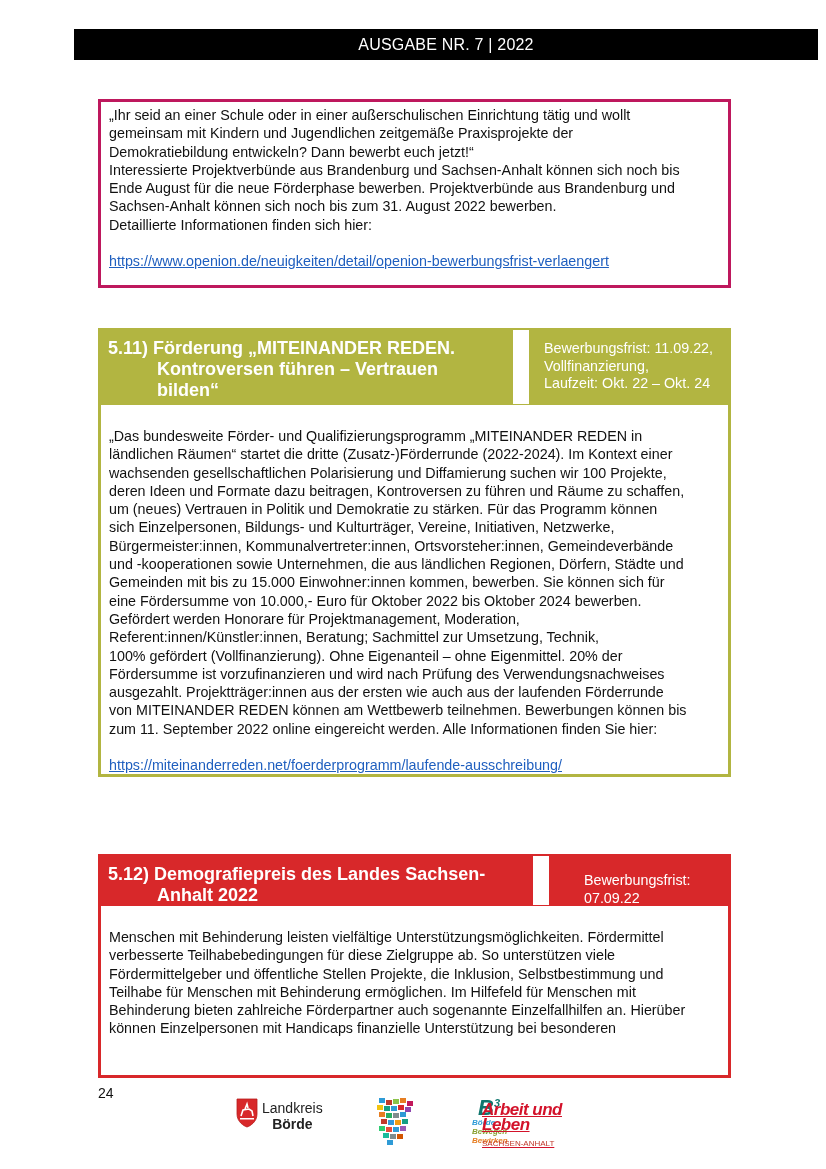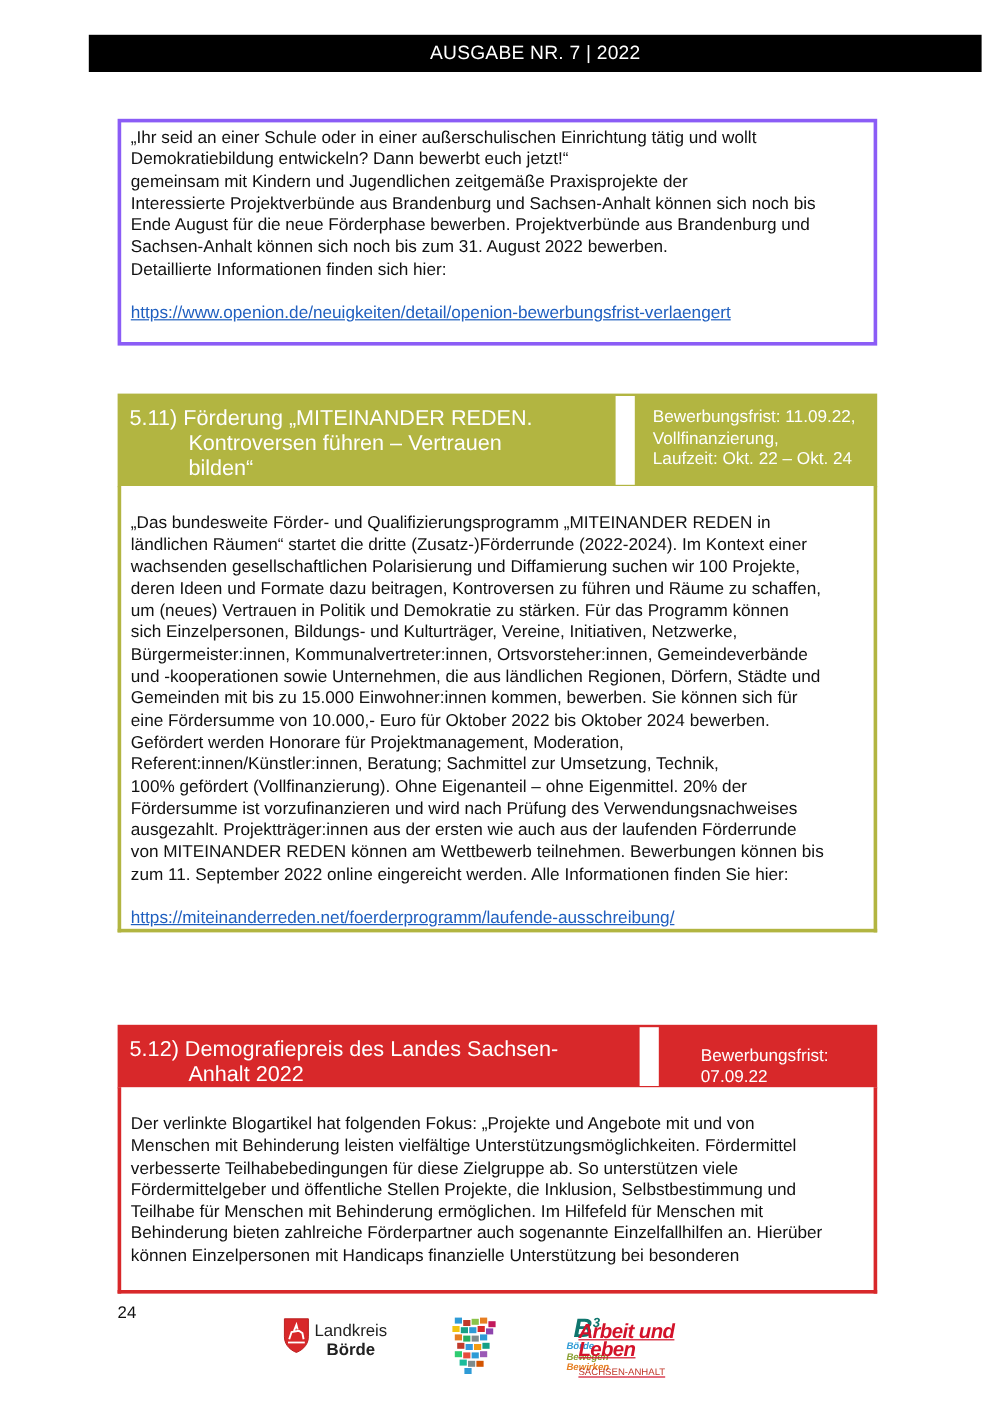--- a/index.html
+++ b/index.html
@@ -5,24 +5,24 @@
   html, body { margin: 0; padding: 0; background: #ffffff; }
   body { width: 826px; height: 1169px; position: relative; overflow: hidden;
          font-family: "Liberation Sans", sans-serif; color: #111; }
   .topbar { position: absolute; left: 74px; top: 29px; width: 744px; height: 31px;
             background: #000; color: #fff; text-align: center; font-size: 16px;
             line-height: 31px; letter-spacing: 0.2px; }
   .box { position: absolute; left: 98px; width: 633px; box-sizing: border-box; background: #fff; }
   .box .body { padding: 0 8px; font-size: 14.3px; line-height: 18.3px; }
   .box .body p { margin: 0; }
   .link { color: #1f5fbf; text-decoration: underline; cursor: pointer; }
-  .orange { top: 99px; height: 189px; border: 3px solid #8b5cf6; }
+  .orange { top: 99px; height: 189px; border: 3px solid #be185d; }
   .orange .body { padding-top: 4px; }
   .hdr { position: absolute; left: 98px; width: 633px; box-sizing: border-box; display: flex; }
-  .hdr .title { flex: 0 0 412px; color: #fff; font-weight: normal; font-size: 18px;
+  .hdr .title { flex: 0 0 412px; color: #fff; font-weight: bold; font-size: 18px;
                 line-height: 21px; padding: 10px 10px 0 10px; box-sizing: border-box; }
   .hdr .title .num { display: inline-block; }
   .hdr .title .indent { padding-left: 49px; display: block; }
   .hdr .gap { flex: 0 0 16px; background: #fff; margin: 2px 3px; }
   .hdr .meta { flex: 1; color: #fff; font-size: 14.3px; line-height: 17.5px;
                padding: 12px 8px 0 12px; box-sizing: border-box; }
   .olive { background: #b2b541; }
   .red { background: #d8282a; gap: 20px; }
   .box-olive { top: 405px; height: 372px; border: 3px solid #b2b541; border-top: none; }
   .box-olive .body { padding-top: 22px; }
@@ -41,22 +41,22 @@
 </head>
 <body>
 
 <div class="topbar">
   <span>AUSGABE NR. 7 | 2022</span>
 </div>
 
 <div class="box orange">
   <div class="body" id="intro-body">
     <p>„Ihr seid an einer Schule oder in einer außerschulischen Einrichtung tätig und wollt</p>
+    <p>gemeinsam mit Kindern und Jugendlichen zeitgemäße Praxisprojekte der</p>
     <p>Demokratiebildung entwickeln? Dann bewerbt euch jetzt!“</p>
-    <p>gemeinsam mit Kindern und Jugendlichen zeitgemäße Praxisprojekte der</p>
     <p>Interessierte Projektverbünde aus Brandenburg und Sachsen-Anhalt können sich noch bis</p>
     <p>Ende August für die neue Förderphase bewerben. Projektverbünde aus Brandenburg und</p>
     <p>Sachsen-Anhalt können sich noch bis zum 31. August 2022 bewerben.</p>
     <p>Detaillierte Informationen finden sich hier:</p>
     <p style="height:18px"></p>
     <p><a class="link">https://www.openion.de/neuigkeiten/detail/openion-bewerbungsfrist-verlaengert</a></p>
   </div>
 </div>
 
 <div class="hdr olive" style="top:328px;height:78px;">
@@ -103,21 +103,20 @@
     <span>Demografiepreis des Landes Sachsen-</span>
     <span class="indent">Anhalt 2022</span>
   </div>
   <div class="gap"></div>
   <div class="meta" style="padding-top:18px;">
     <div>Bewerbungsfrist: 07.09.22</div>
   </div>
 </div>
 <div class="box box-red">
   <div class="body">
-    <p>Der verlinkte Blogartikel hat folgenden Fokus: „Projekte und Angebote mit und von</p>
     <p>Menschen mit Behinderung leisten vielfältige Unterstützungsmöglichkeiten. Fördermittel</p>
     <p>verbesserte Teilhabebedingungen für diese Zielgruppe ab. So unterstützen viele</p>
     <p>Fördermittelgeber und öffentliche Stellen Projekte, die Inklusion, Selbstbestimmung und</p>
     <p>Teilhabe für Menschen mit Behinderung ermöglichen. Im Hilfefeld für Menschen mit</p>
     <p>Behinderung bieten zahlreiche Förderpartner auch sogenannte Einzelfallhilfen an. Hierüber</p>
     <p>können Einzelpersonen mit Handicaps finanzielle Unterstützung bei besonderen</p>
   </div>
 </div>
 
 <div class="pagenum">24</div>

